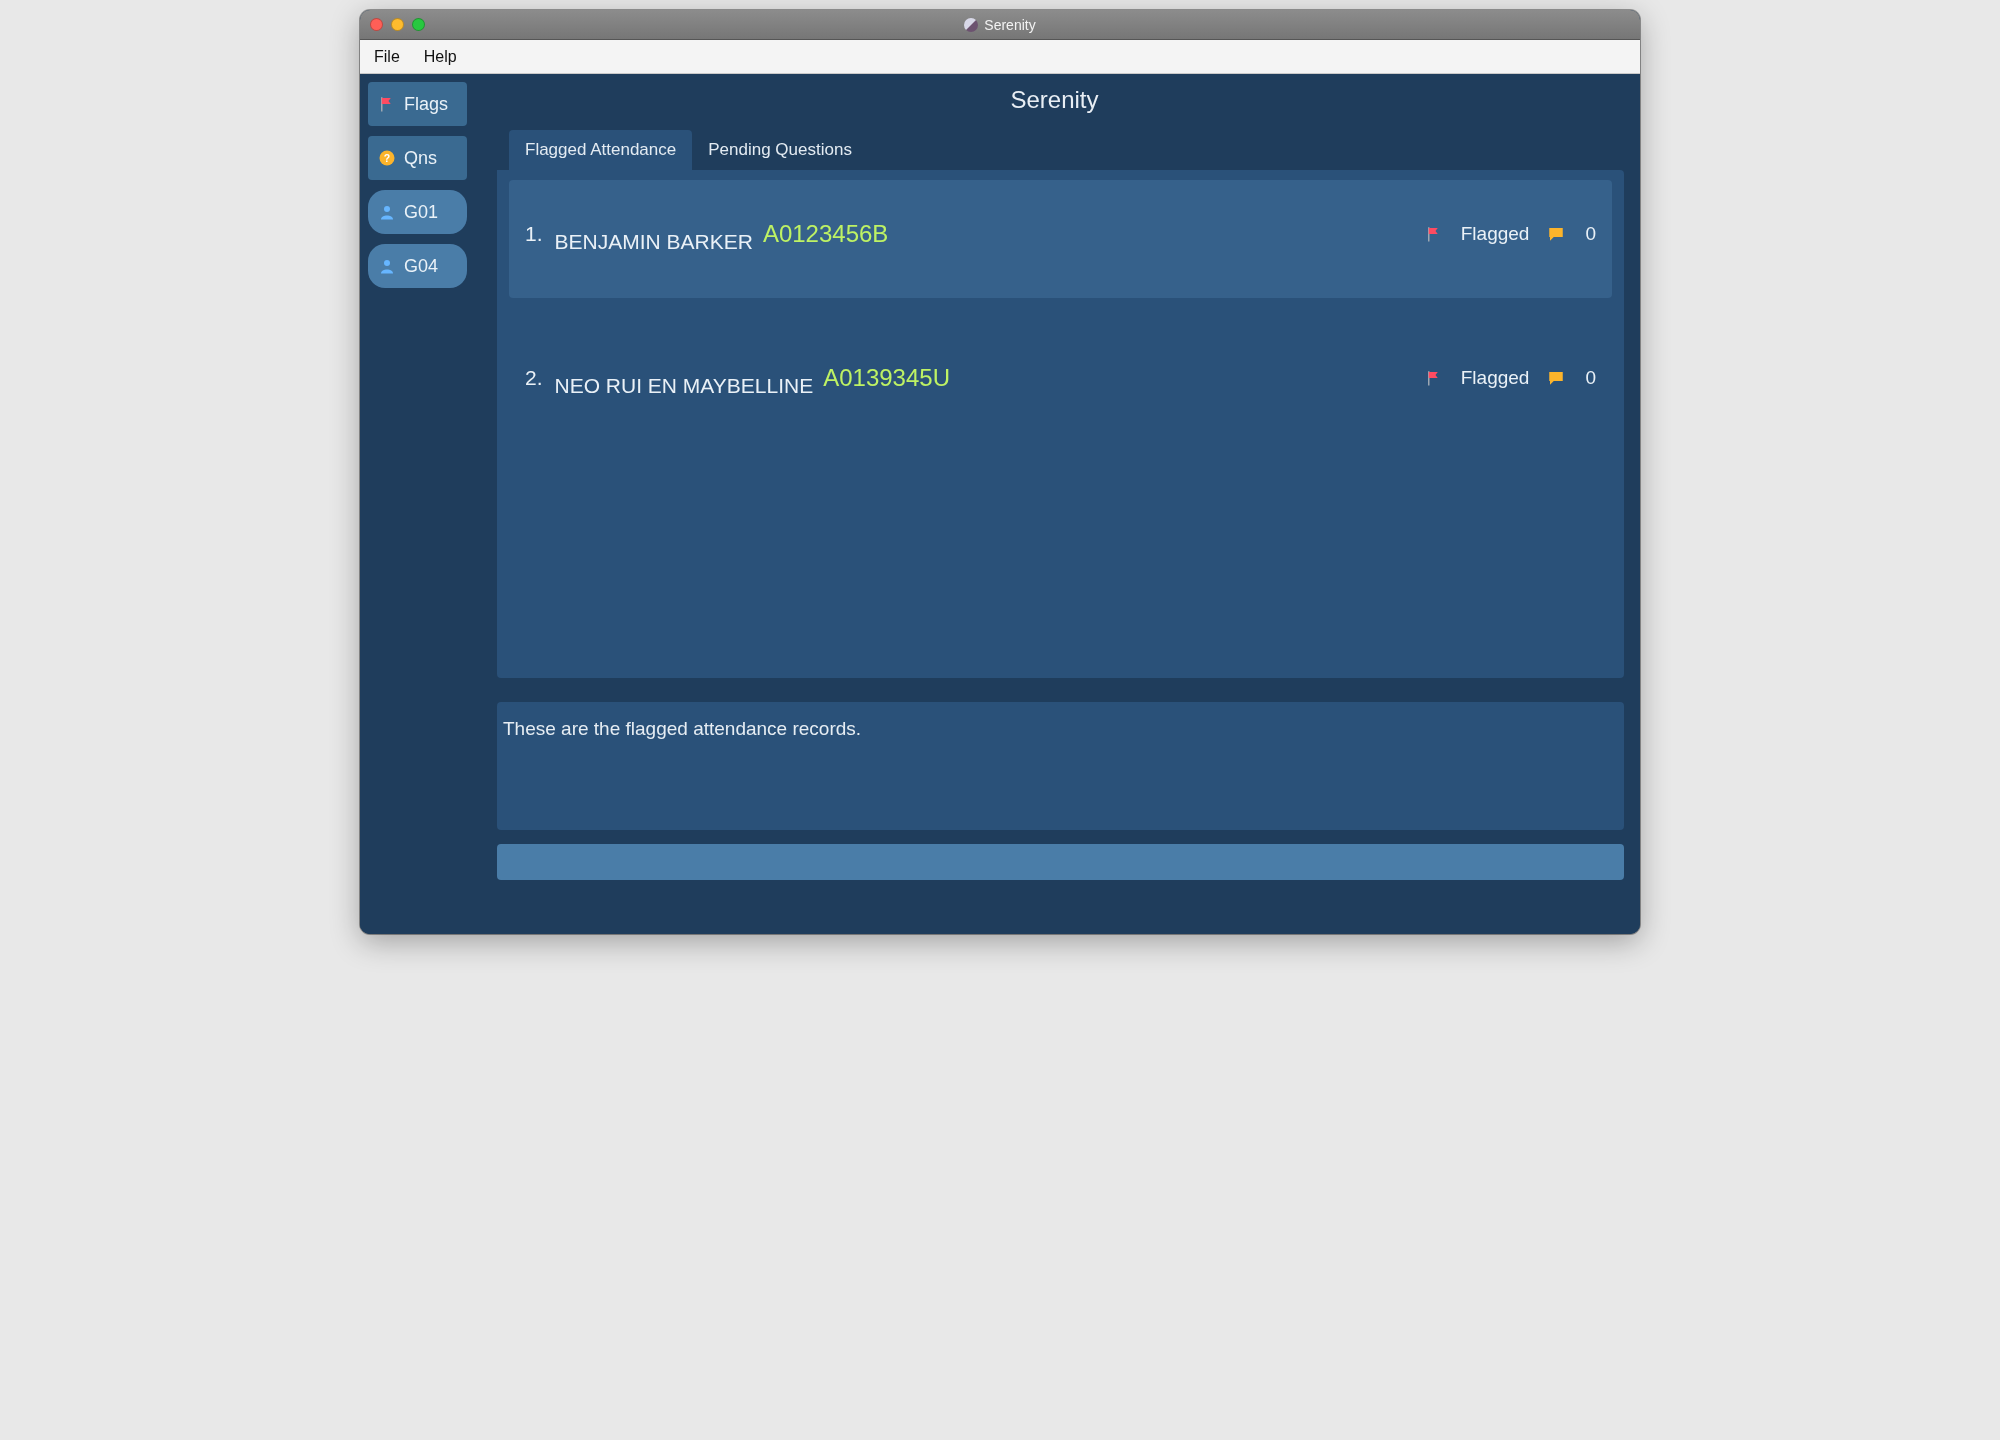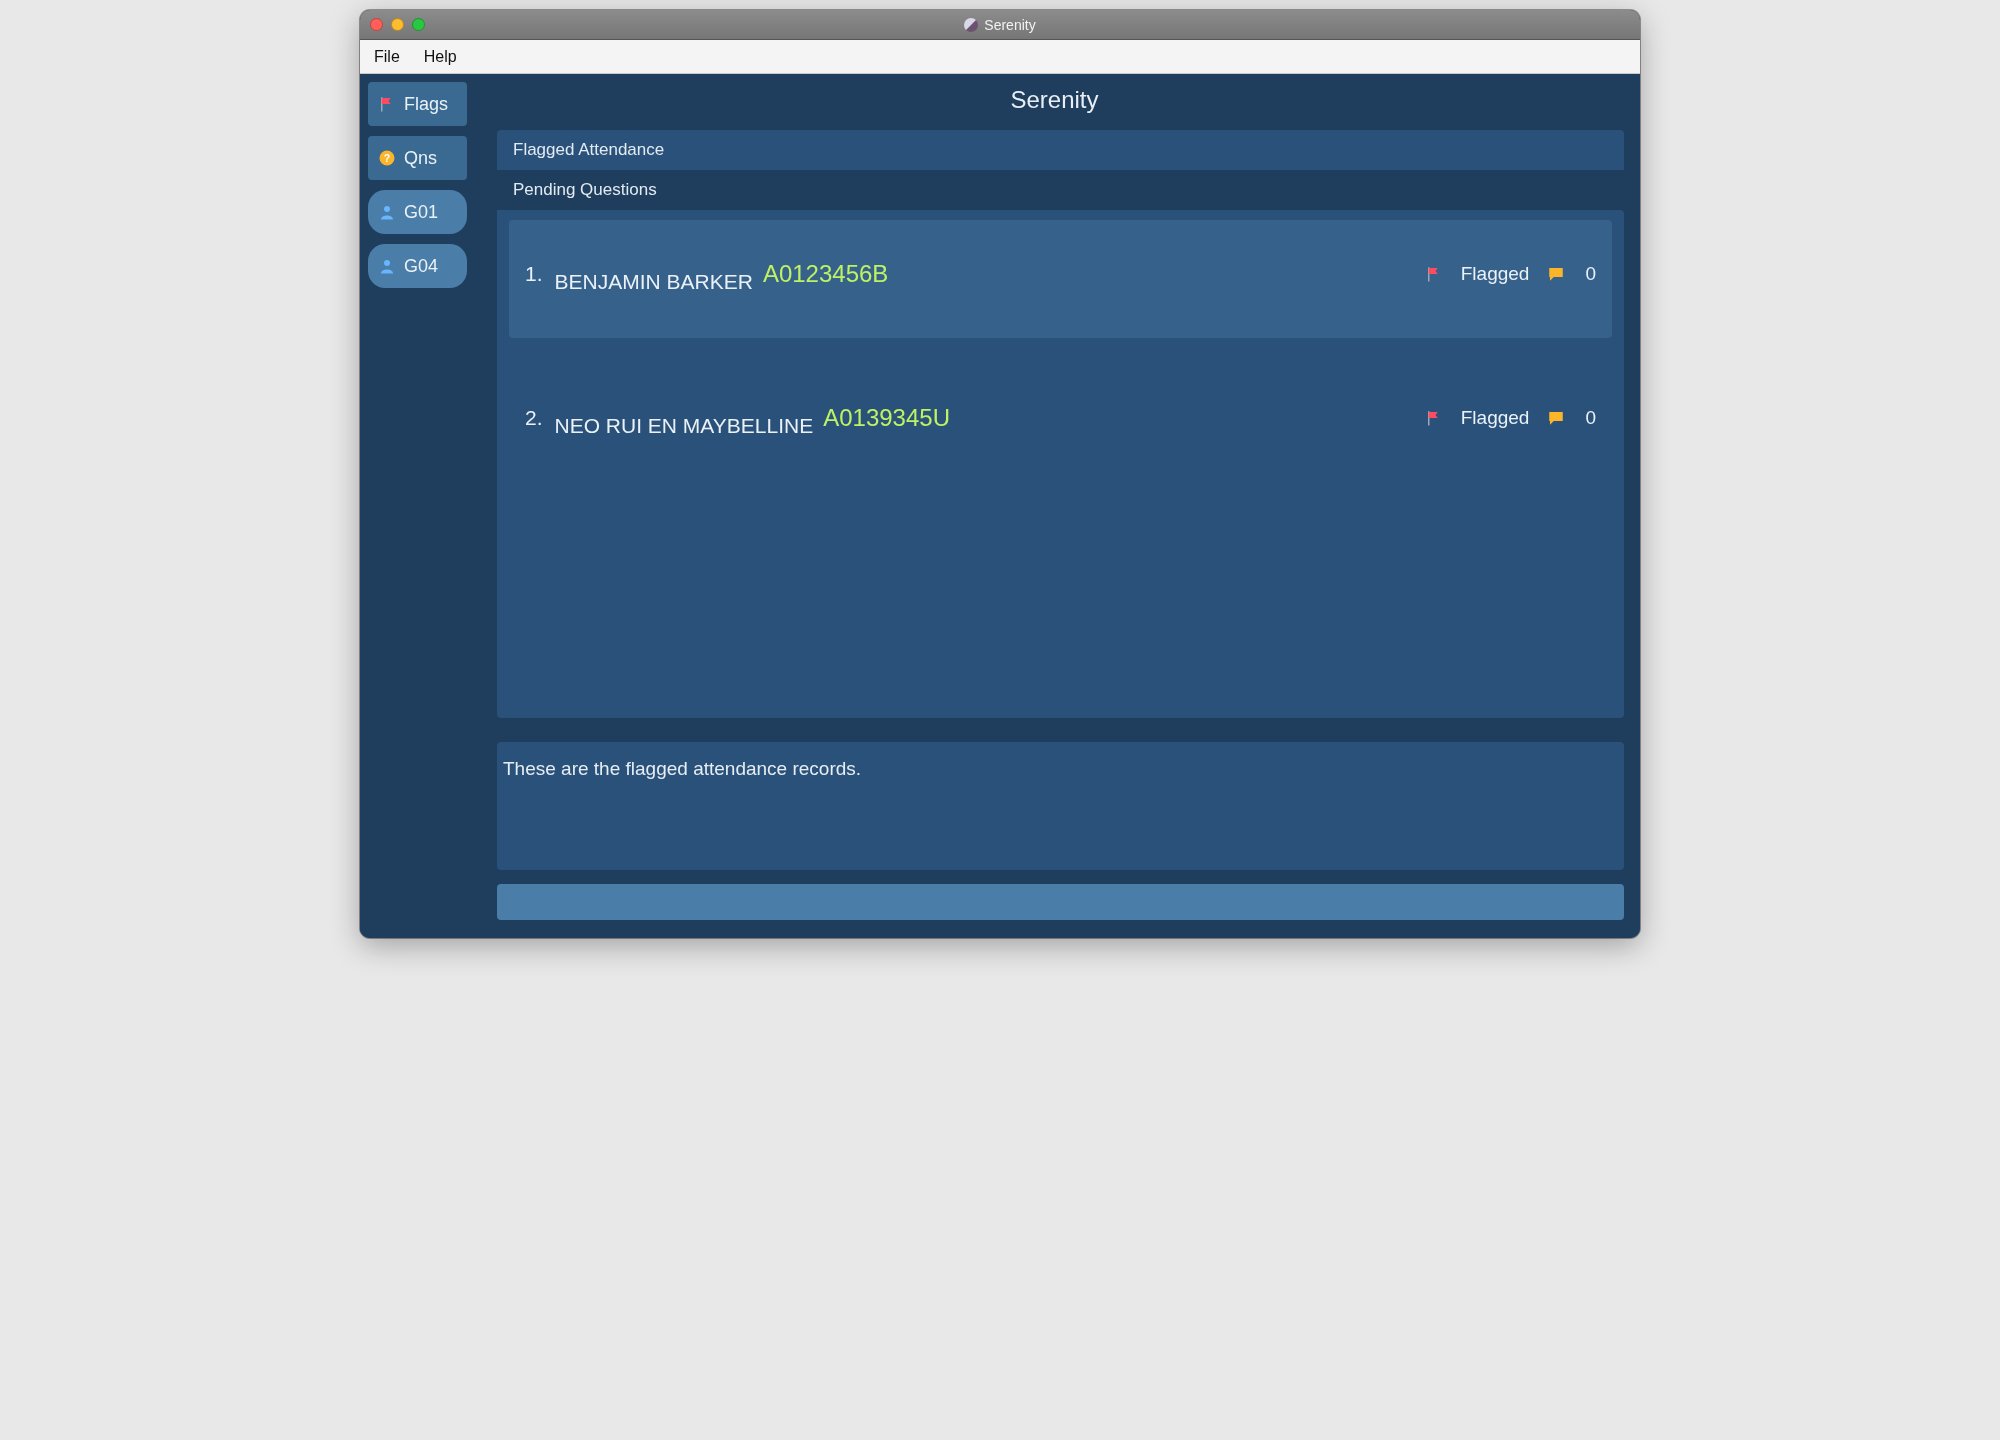--- a/index.html
+++ b/index.html
@@ -94,22 +94,21 @@
   .header-title {
     text-align: center;
     color: #e8eef4;
     font-size: 24px;
     font-weight: 500;
     padding: 12px 0 16px 0;
   }
   .tabs {
     display: flex;
     gap: 0;
-    margin-left: 12px;
-    flex-direction: column;
+    margin-left: 24px;
   }
   .tab {
     padding: 10px 16px;
     color: #e3ebf2;
     font-size: 17px;
     cursor: pointer;
     border-top-left-radius: 4px;
     border-top-right-radius: 4px;
   }
   .tab.active { background: #2a5179; }

